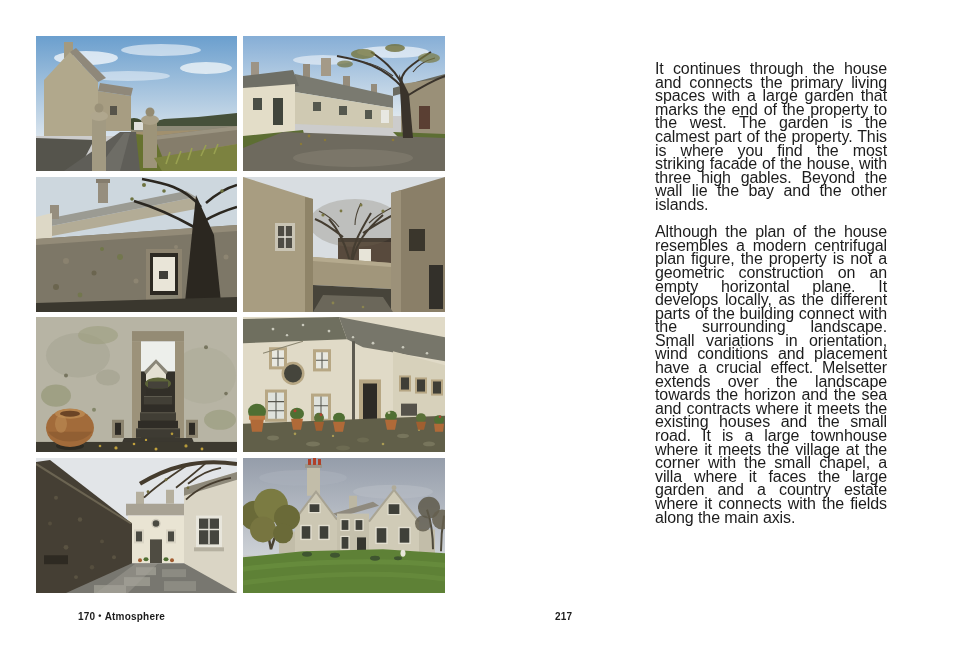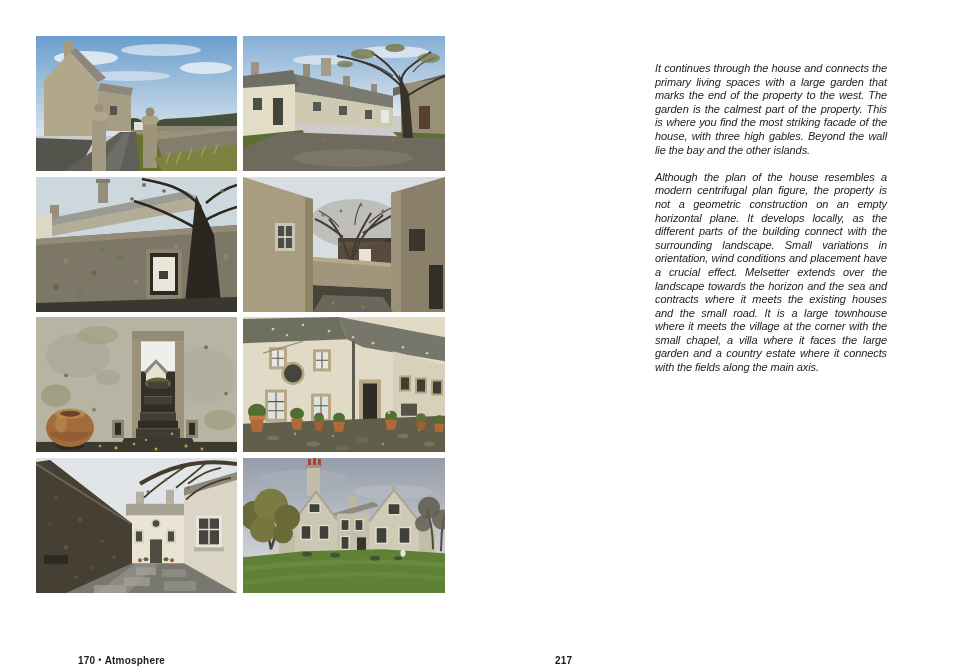--- a/index.html
+++ b/index.html
@@ -11,27 +11,26 @@
   .photo-grid{
     position:absolute;left:36px;top:36px;width:409px;height:557px;
     display:grid;grid-template-columns:201px 202px;grid-template-rows:repeat(4,135px);
     column-gap:6px;row-gap:5.7px;
   }
   .photo-grid figure{margin:0;padding:0;overflow:hidden;background:#ccc;}
   .photo-grid svg{display:block;width:100%;height:100%;}
   
   .body-text{
     position:absolute;left:655px;top:62px;width:232px;
-    font-size:11px;line-height:13.6px;text-align:justify;
+    font-size:16px;line-height:13.6px;text-align:justify;
     letter-spacing:-0.1px;
-    font-style:italic;
   }
   .body-text p{margin:0 0 13.6px 0;}
   
-  .footer{position:absolute;top:611px;font-size:10px;font-weight:bold;letter-spacing:0.2px;margin-top:44px;}
+  .footer{position:absolute;top:611px;font-size:10px;font-weight:bold;letter-spacing:0.2px;}
   .footer-left{left:78px;}
   .footer-right{left:555px;}
   .footer .sep{margin:0 3px;font-size:9px;position:relative;top:-1px;}
 </style>
 </head>
 <body>
 
 <div id="spread">
 
   <div>

